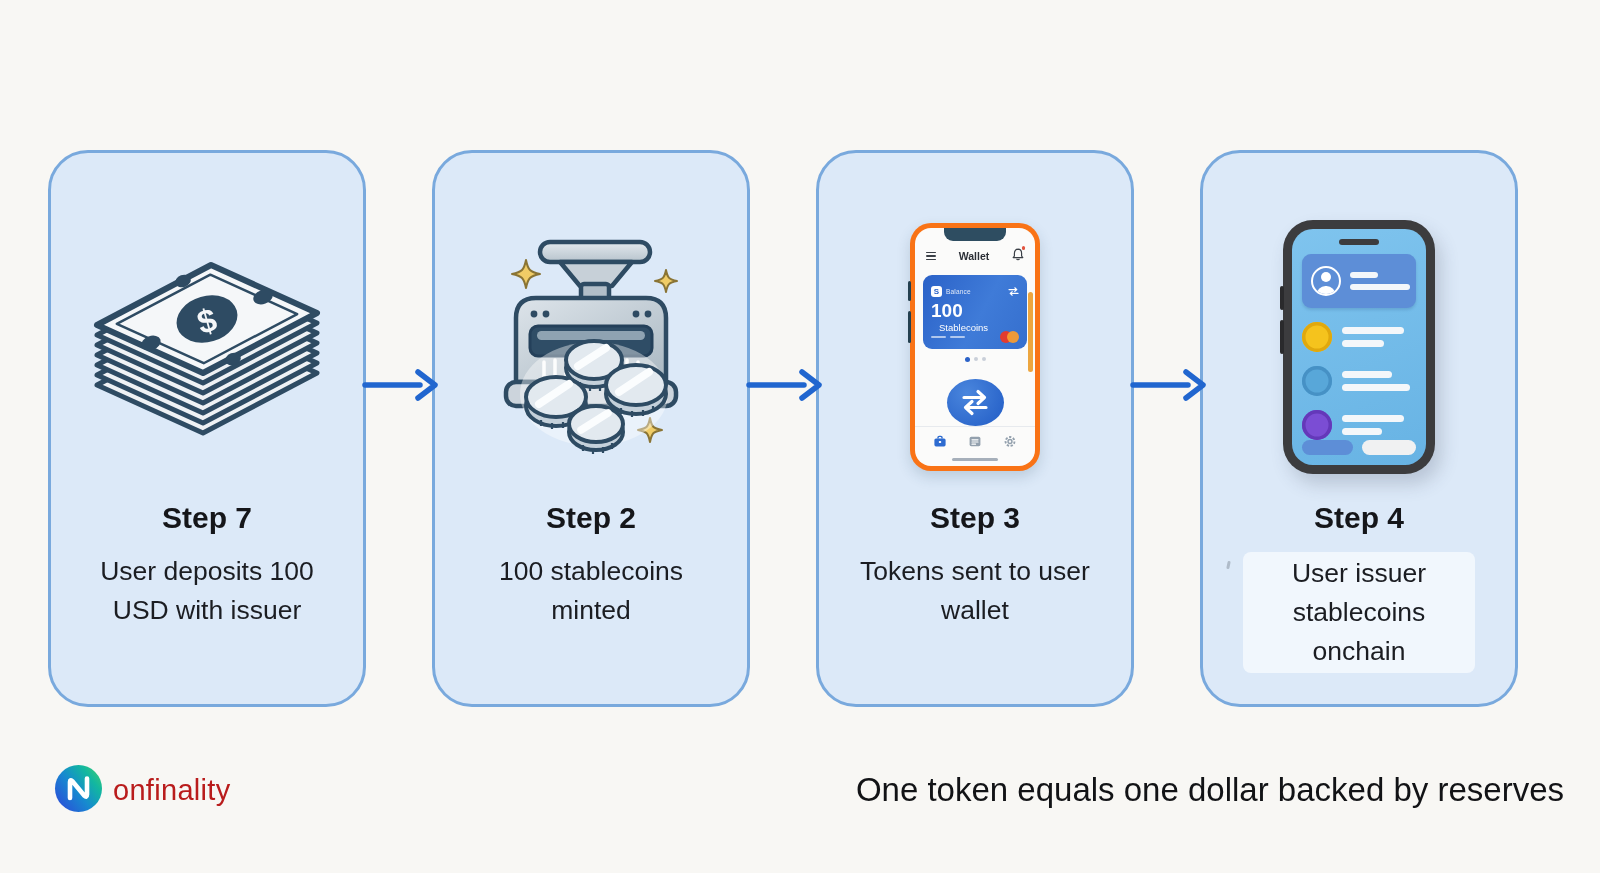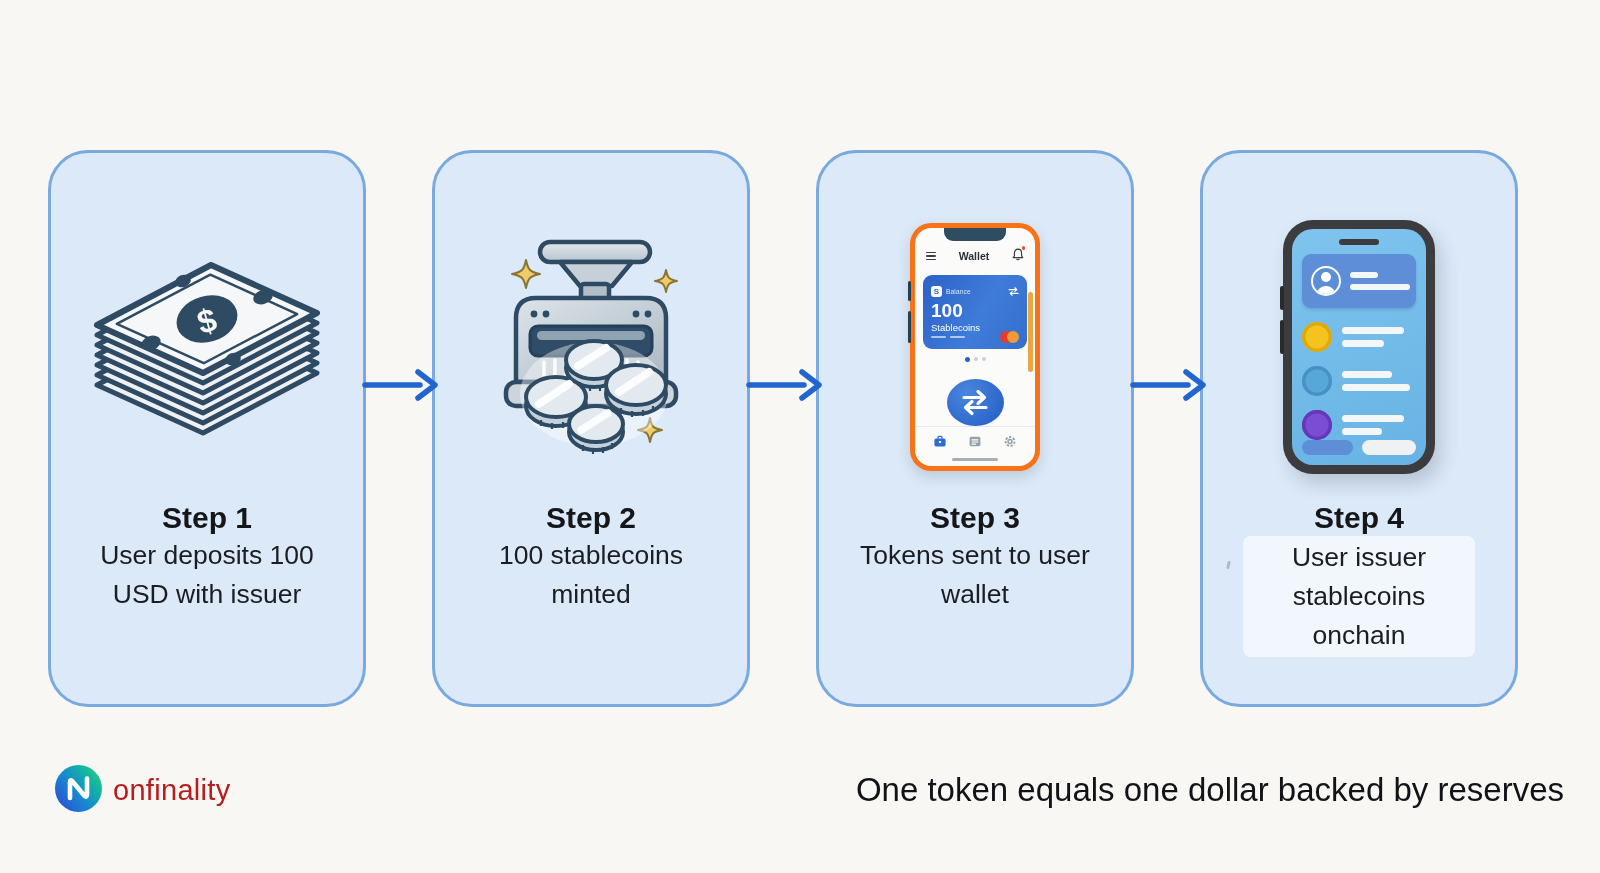--- a/index.html
+++ b/index.html
@@ -17,21 +17,21 @@
     background:#dce9f8; border:3px solid #79a9dd; border-radius:40px;
     display:flex; flex-direction:column; align-items:center;
     padding-top:58px;
   }
   .card.c1 { left:48px; } .card.c2 { left:432px; }
   .card.c3 { left:816px; } .card.c4 { left:1200px; }
 
   .icon-area { height:272px; display:flex; align-items:center; justify-content:center; }
   .step-title { margin-top:17px; font-size:30px; font-weight:700; color:#15161a; line-height:36px; }
   .step-desc  {
-    font-size:26.5px; color:#1b1d22; line-height:39px;
+    margin-top:16px; font-size:26.5px; color:#1b1d22; line-height:39px;
     text-align:center; max-width:250px;
   }
   .desc-hl { background:rgba(250,252,255,.72); border-radius:8px; padding:2px 12px; max-width:232px; }
   .artifact-mark{ position:absolute; left:24px; top:408px; width:3px; height:8px;
     background:rgba(120,130,145,.45); border-radius:2px; transform:rotate(12deg); }
 
   
   .flow-arrow { position:absolute; top:367px; }
   .flow-arrow.a1 { left:362px; } .flow-arrow.a2 { left:746px; } .flow-arrow.a3 { left:1130px; }
 
@@ -50,21 +50,21 @@
   .p3-bell { position:relative; }
   .p3-bell i { position:absolute; right:-1px; top:-1px; width:3.5px; height:3.5px; background:#e2543f; border-radius:50%; }
   .p3-card { margin:5px 8px 0; border-radius:9px; height:86px; position:relative; color:#fff;
              background:linear-gradient(118deg,#2b62c8 0%,#3f7bd8 55%,#356fce 100%); padding:7px 8px; }
   .p3-card-top { display:flex; align-items:center; }
   .p3-chip { width:11px; height:11px; background:#fff; border-radius:3px; color:#2b62c8;
              font-size:8px; font-weight:700; display:flex; align-items:center; justify-content:center; }
   .p3-chip-label { font-size:6.5px; opacity:.85; margin-left:4px; letter-spacing:.2px; }
   .p3-card-swap { margin-left:auto; }
   .p3-amount { font-size:19px; font-weight:700; margin-top:1px; line-height:1; }
-  .p3-unit { font-size:9.5px; margin-top:2px; font-weight:500; }
+  .p3-unit { font-size:9.5px; margin-top:2px; font-weight:500;margin-left:8px; }
   .p3-card-bottom { position:absolute; left:8px; right:8px; bottom:6px;
                     display:flex; align-items:center; justify-content:space-between; }
   .p3-dashes { display:flex; gap:4px; }
   .p3-dashes b { display:block; width:15px; height:2px; background:rgba(255,255,255,.6); border-radius:1px; }
   .p3-mc { display:flex; }
   .p3-mc i { width:12px; height:12px; border-radius:50%; display:block; }
   .p3-mc i:first-child { background:#e23b30; }
   .p3-mc i:last-child  { background:#f59c32; margin-left:-5px; opacity:.95; }
   .p3-sliver { position:absolute; right:2.5px; top:64px; width:5px; height:80px;
                background:#eda63f; border-radius:3px; }
@@ -138,21 +138,21 @@
         <ellipse cx="126" cy="78" rx="31" ry="23" fill="#2e4b63" transform="rotate(-16 126 78)"></ellipse>
         <text x="126" y="80" text-anchor="middle" dominant-baseline="central" transform="rotate(-16 126 80)" font-size="33" font-weight="bold" fill="#f5f7f9">$</text>
         <g fill="#2e4b63">
           <ellipse cx="70" cy="102" rx="10" ry="7" transform="rotate(-20 70 102)"></ellipse>
           <ellipse cx="182" cy="56" rx="10" ry="7" transform="rotate(-20 182 56)"></ellipse>
           <ellipse cx="102" cy="40" rx="8" ry="6" transform="rotate(-20 102 40)"></ellipse>
           <ellipse cx="152" cy="118" rx="8" ry="6" transform="rotate(-20 152 118)"></ellipse>
         </g>
       </svg>
     </div>
-    <h2 class="step-title">Step 1</h2>
+    <h2 class="step-title">Step 7</h2>
     <p class="step-desc">User deposits 100 USD with issuer</p>
   </section>
 
   <section class="card c2">
     <div class="icon-area">
       <svg width="214" height="226" viewBox="0 0 214 226">
         <defs>
           <linearGradient id="mg1" x1="0" y1="0" x2="0" y2="1">
             <stop offset="0" stop-color="#e3e9ee"></stop>
               <stop offset="1" stop-color="#b7c3cc"></stop>

